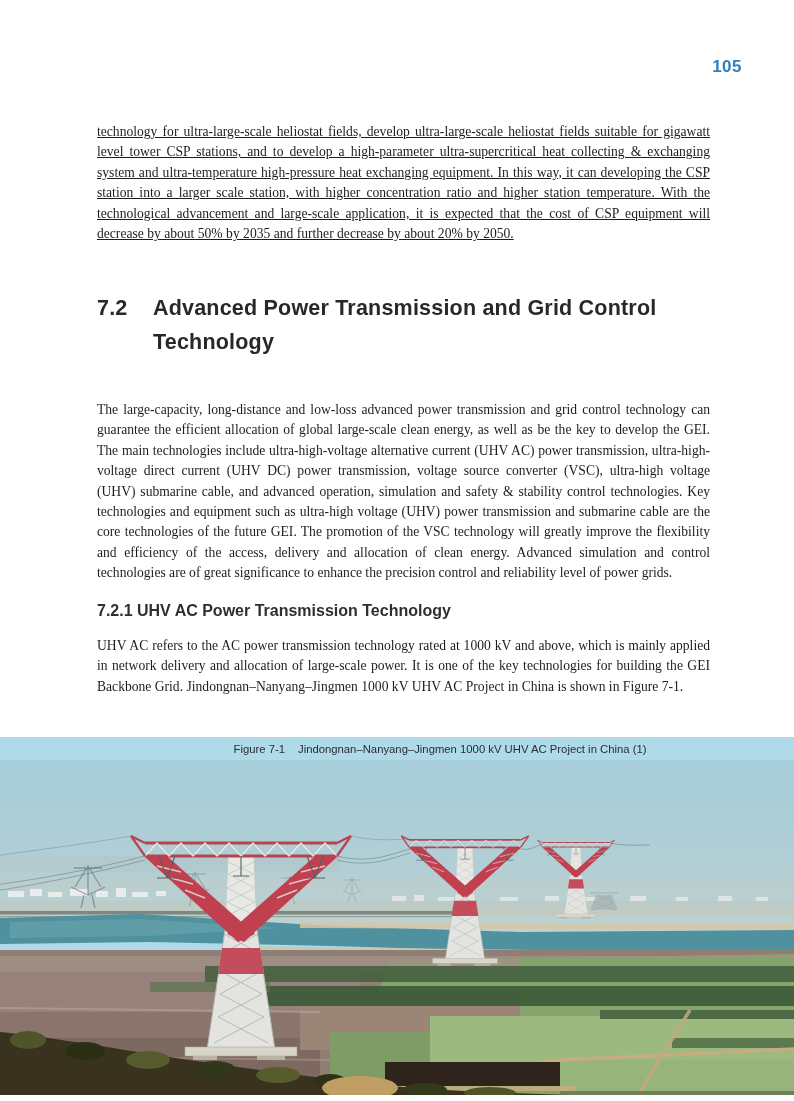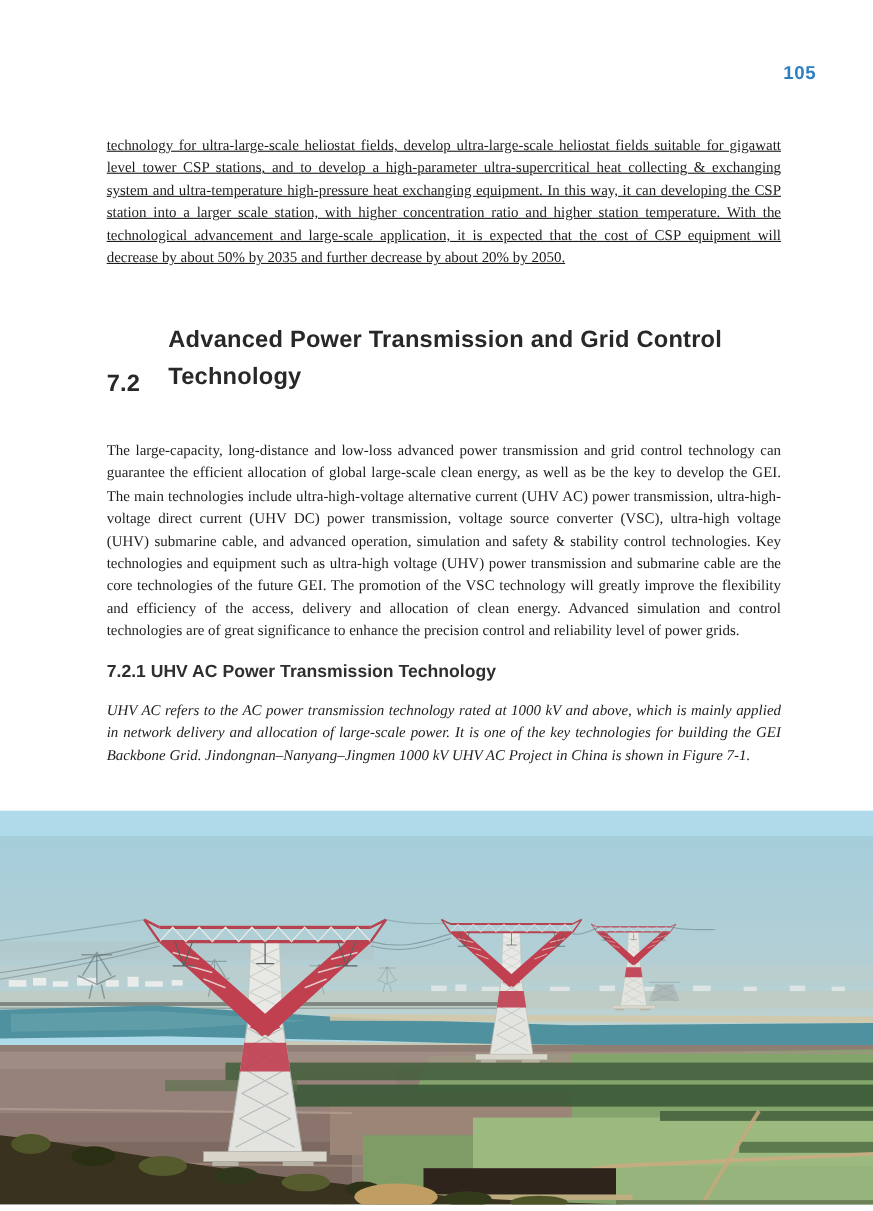--- a/index.html
+++ b/index.html
@@ -12,27 +12,27 @@
     font:bold 17px/1 "Liberation Sans", sans-serif;
     color:#2e7fc0; letter-spacing:0.5px;
   }
   .body-text {
     position:absolute; left:97px; width:613px; margin:0;
     font:13.6px/20.4px "Liberation Serif", serif;
     color:#1d1d1d; text-align:justify;
   }
   .para1 { top:122px;text-decoration:underline; }
   .para2 { top:380px;margin-top:20px; }
-  .para3 { top:636px;font-style:italic; }
+  .para3 { top:636px; }
   .h2 {
     position:absolute; left:97px; top:292px; width:613px; margin:0;
     display:flex; font:bold 21.5px/33.5px "Liberation Sans", sans-serif;
     color:#282828; letter-spacing:0.2px;
   }
-  .h2-num { width:56px; flex:0 0 auto;margin-top:40px; }
+  .h2-num { width:56px; flex:0 0 auto; }
   .h2-title { width:530px; }
   .h3 {
     position:absolute; left:97px; top:600px; width:613px; margin:0;
     display:flex; font:600 16px/22px "Liberation Sans", sans-serif;
     color:#2f2f2f;
     align-items:flex-end;
   }
   .h3-num { width:40px; flex:0 0 auto; }
   .figure {
     position:absolute; left:0; top:737px; width:794px; height:358px;
@@ -63,20 +63,23 @@
   <p class="body-text para2">The large-capacity, long-distance and low-loss advanced power transmission and grid control technology can guarantee the efficient allocation of global large-scale clean energy, as well as be the key to develop the GEI. The main technologies include ultra-high-voltage alternative current (UHV AC) power transmission, ultra-high-voltage direct current (UHV DC) power transmission, voltage source converter (VSC), ultra-high voltage (UHV) submarine cable, and advanced operation, simulation and safety &amp; stability control technologies. Key technologies and equipment such as ultra-high voltage (UHV) power transmission and submarine cable are the core technologies of the future GEI. The promotion of the VSC technology will greatly improve the flexibility and efficiency of the access, delivery and allocation of clean energy. Advanced simulation and control technologies are of great significance to enhance the precision control and reliability level of power grids.</p>
 
   <h3 class="h3">
     <span class="h3-num">7.2.1</span>
     <span class="h3-title">UHV AC Power Transmission Technology</span>
   </h3>
 
   <p class="body-text para3">UHV AC refers to the AC power transmission technology rated at 1000 kV and above, which is mainly applied in network delivery and allocation of large-scale power. It is one of the key technologies for building the GEI Backbone Grid. Jindongnan–Nanyang–Jingmen 1000 kV UHV AC Project in China is shown in Figure 7-1.</p>
 
   <figure class="figure">
+    <figcaption class="caption">
+      <span>Figure 7-1</span><span class="cap-gap"></span><span>Jindongnan–Nanyang–Jingmen 1000 kV UHV AC Project in China (1)</span>
+    </figcaption>
 
     <svg class="photo" width="794" height="335" viewBox="0 0 794 335">
       <defs>
         <linearGradient id="sky" x1="0" y1="0" x2="0" y2="1">
           <stop offset="0" stop-color="#a5cdda"></stop>
           <stop offset="0.7" stop-color="#b4cfd4"></stop>
           <stop offset="1" stop-color="#c0d3d0"></stop>
         </linearGradient>
 
         <g id="uhv-tower">

